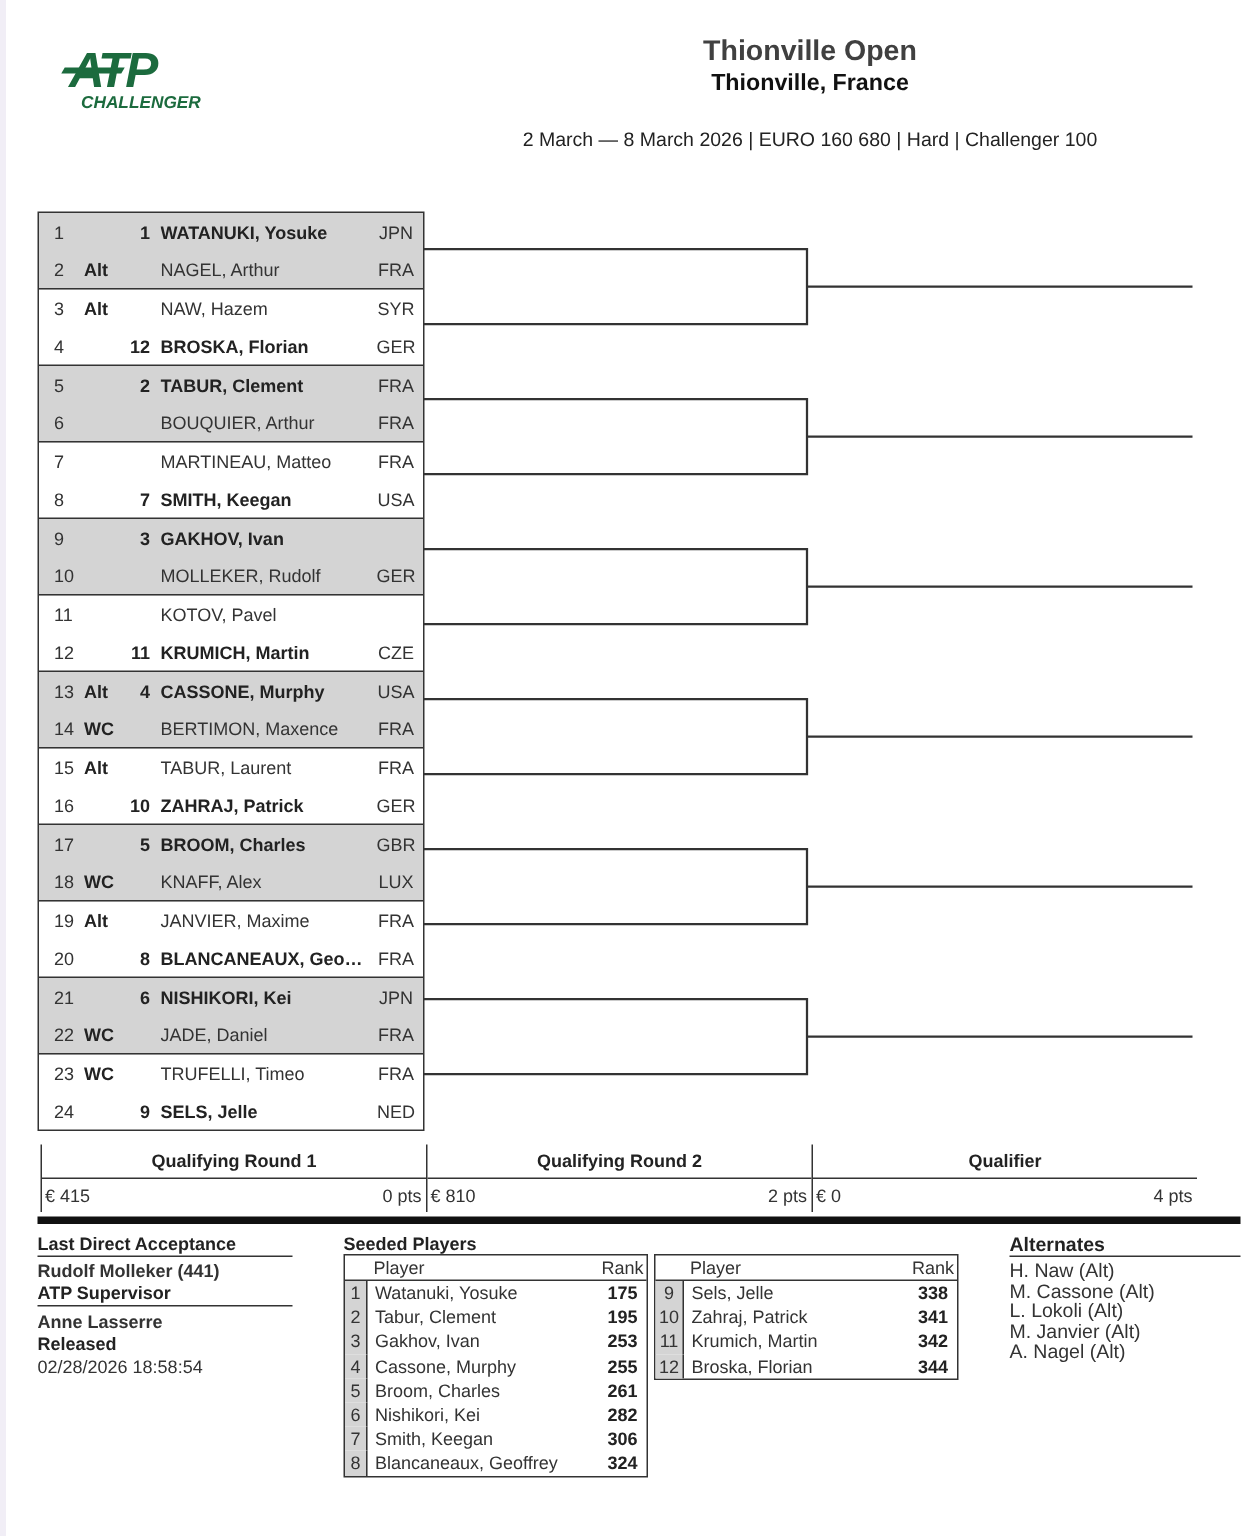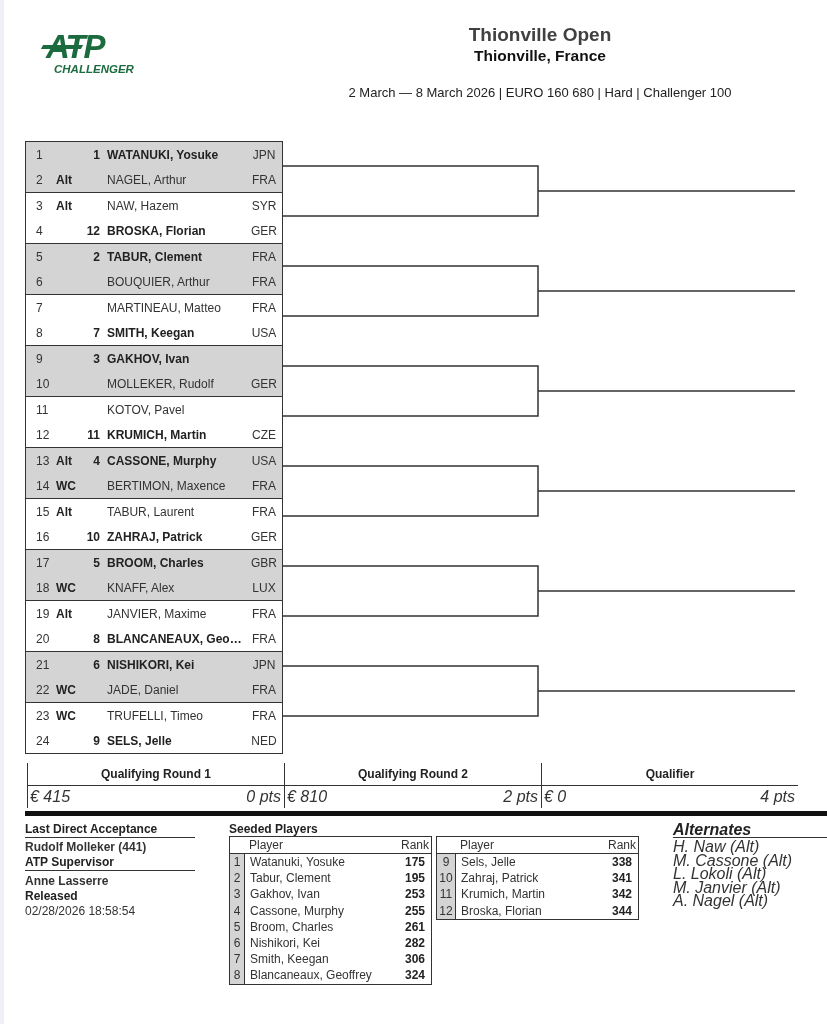--- a/index.html
+++ b/index.html
@@ -31,39 +31,39 @@
   .row .name { width: 140px; white-space: nowrap; overflow: hidden; }
   .row .name.bold { font-weight: bold; color: #222; }
   .row .nat { width: 34px; text-align: center; }
   
   .bracket { position: absolute; left: 0; top: 0; }
   
   .prize { position: absolute; left: 25px; top: 763px; width: 773px; }
   .prize .cols { display: flex; justify-content: flex-end; }
   .prize .col { width: 257px; box-sizing: border-box; border-left: 1.5px solid #333; }
   .prize .col .head { font-size: 12px; font-weight: bold; text-align: center; height: 22px; line-height: 22px; border-bottom: 1.5px solid #333; color: #222; }
-  .prize .col .vals { display: flex; justify-content: space-between; font-size: 16px; height: 22px; line-height: 22px; padding: 0 3px 0 2px; color: #333; font-style: italic; }
+  .prize .col .vals { display: flex; justify-content: space-between; font-size: 12px; height: 22px; line-height: 22px; padding: 0 3px 0 2px; color: #333; }
   .rule { position: absolute; left: 25px; top: 811px; width: 802px; height: 5px; background: #111; }
   
   .fl { position: absolute; left: 25px; top: 822px; width: 170px; font-size: 12px; color: #333; }
   .fl .h { font-weight: bold; color: #222; line-height: 15px; border-bottom: 1.5px solid #333; }
   .fl .v { line-height: 15px; margin-top: 3px; font-weight: bold; }
   .fl .h2 { font-weight: bold; color: #222; line-height: 15px; }
   
   .seedlbl { position: absolute; left: 229px; top: 822px; font-size: 12px; font-weight: bold; color: #222; }
   .stab { position: absolute; border: 1.5px solid #333; font-size: 12px; color: #333; border-collapse: collapse; }
   .stab .th { display: flex; height: 16px; line-height: 16px; border-bottom: 1.5px solid #333; }
   .stab .tr { display: flex; height: 16.2px; line-height: 16.2px; }
   .stab .c1 { width: 14px; background: #d4d4d4; border-right: 1.5px solid #333; text-align: center; }
   .stab .th .c1 { background: transparent; border-right: none; }
   .stab .c2 { padding-left: 5px; }
   .stab .c3 { font-weight: bold; color: #222; padding-right: 6px; }
   .stab .th .c3 { font-weight: normal; color: #333; padding-right: 2px; }
   
-  .alts { position: absolute; left: 673px; top: 822px; width: 154px; font-size: 16px; color: #333; font-style: italic; }
+  .alts { position: absolute; left: 673px; top: 822px; width: 154px; font-size: 13px; color: #333; }
   .alts .h { font-weight: bold; color: #222; line-height: 15px; border-bottom: 1.5px solid #333; }
   .alts .list { margin-top: 2px; }
   .alts .item { line-height: 13.5px; }
 </style>
 </head>
 <body>
 
 <div class="edge"></div>
 
 <div class="logo">

